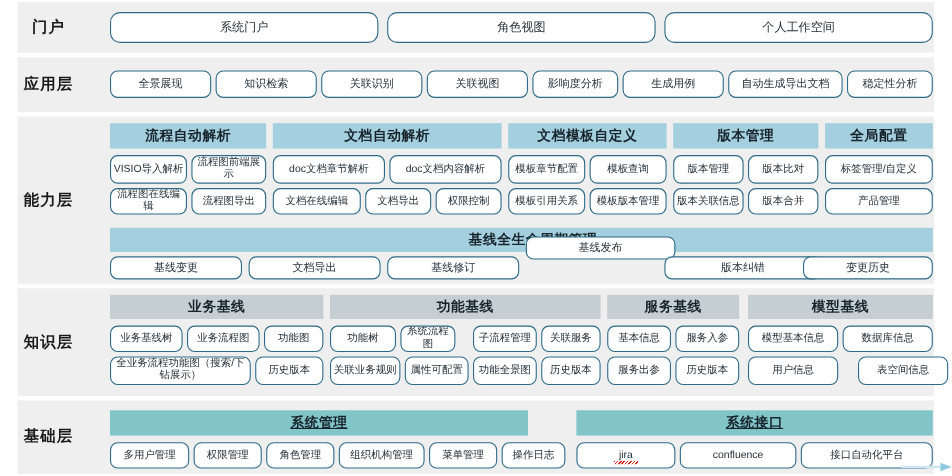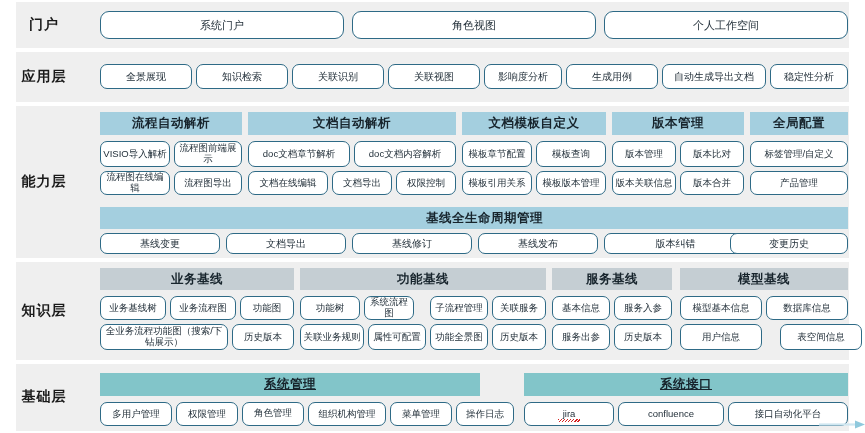--- a/index.html
+++ b/index.html
@@ -175,21 +175,21 @@
   <div class="pill" style="left:680px; top:171px; width:64px; height:24px;">版本合并</div>
 
   <div class="pill" style="left:750px; top:141px; width:98px; height:26px;">标签管理/自定义</div>
   <div class="pill" style="left:750px; top:171px; width:98px; height:24px;">产品管理</div>
 
   <div class="ghead life" style="left:100px; top:207px; width:748px; height:22px;padding-left:21px;">基线全生命周期管理</div>
 
   <div class="pill mid" style="left:100px; top:233px; width:120px; height:21px;">基线变更</div>
   <div class="pill mid" style="left:226px; top:233px; width:120px; height:21px;">文档导出</div>
   <div class="pill mid" style="left:352px; top:233px; width:120px; height:21px;">基线修订</div>
-  <div class="pill mid" style="left:478px; top:233px; width:120px; height:21px;">基线发布</div>
+  <div class="pill mid" style="left:478px; top:215px; width:136px; height:21px;">基线发布</div>
   <div class="pill mid" style="left:604px; top:233px; width:143px; height:21px;">版本纠错</div>
   <div class="pill mid" style="left:730px; top:233px; width:118px; height:21px;">变更历史</div>
 
   <div class="row row-know"></div>
   <div class="layer-label" style="top:311px;">知识层</div>
 
   <div class="ghead know" style="left:100px; top:268px; width:194px; height:22px;">业务基线</div>
   <div class="ghead know" style="left:300px; top:268px; width:246px; height:22px;">功能基线</div>
   <div class="ghead know" style="left:552px; top:268px; width:120px; height:22px;">服务基线</div>
   <div class="ghead know" style="left:680px; top:268px; width:168px; height:22px;">模型基线</div>

